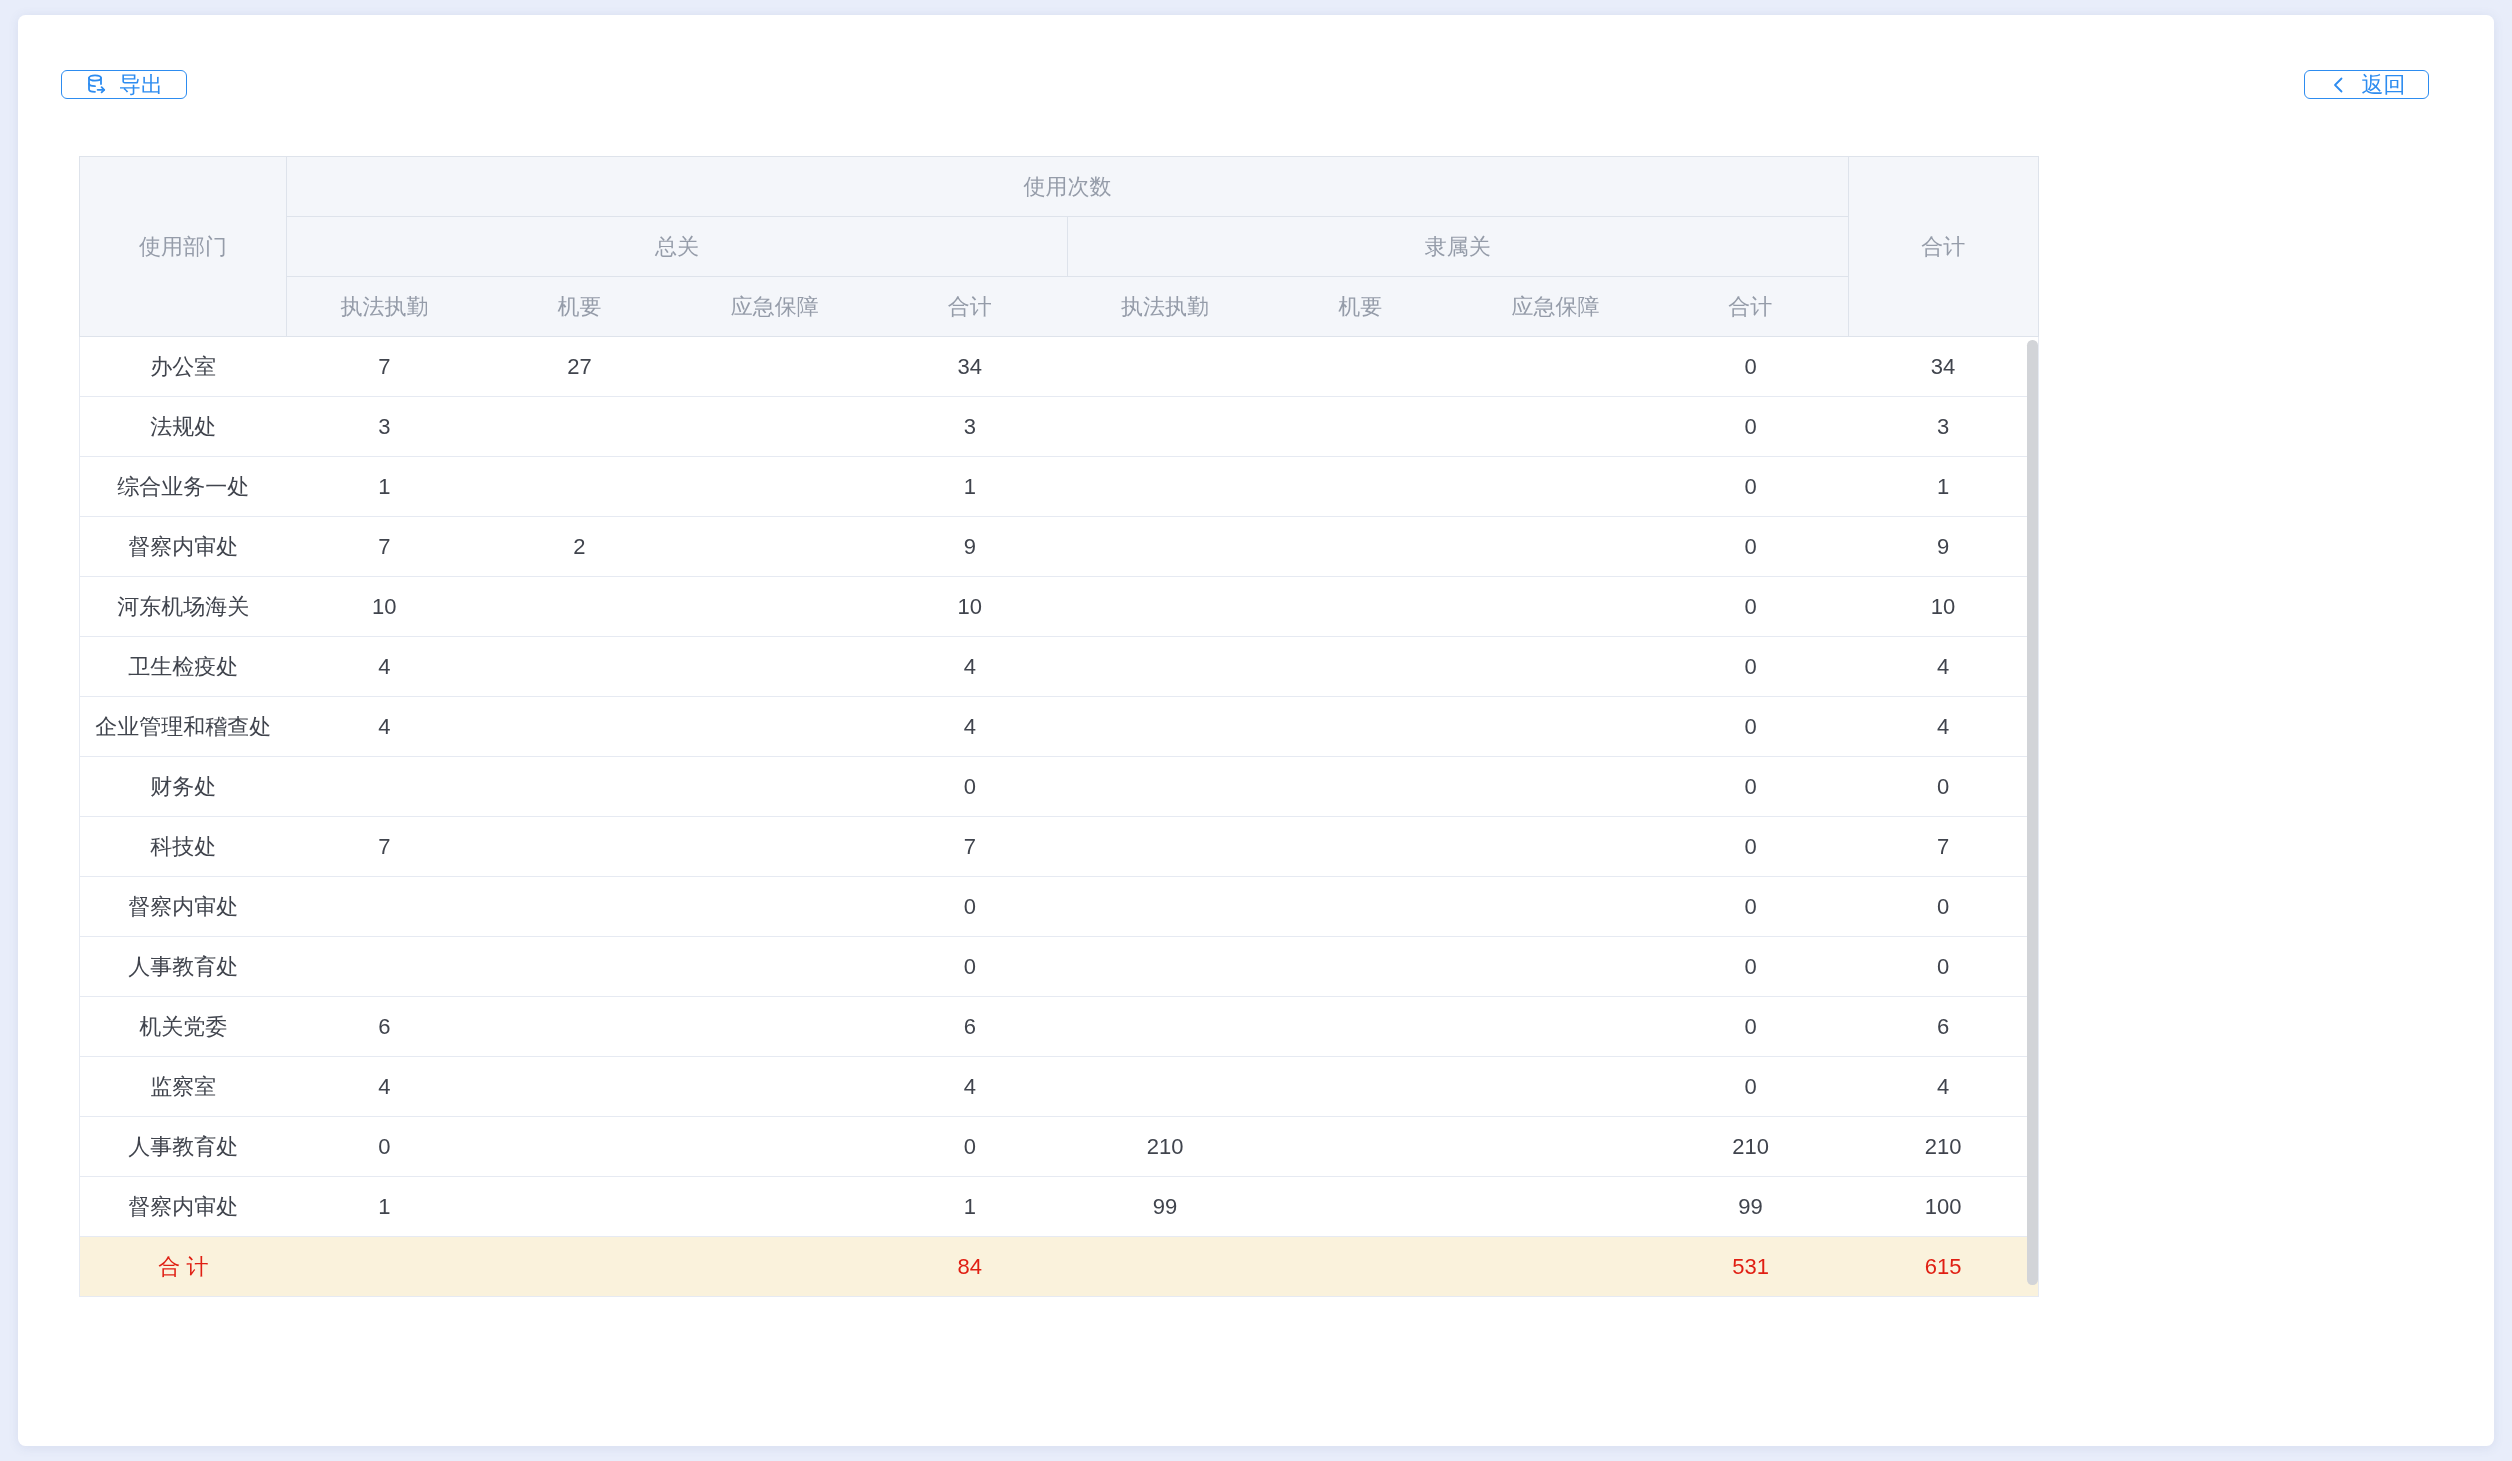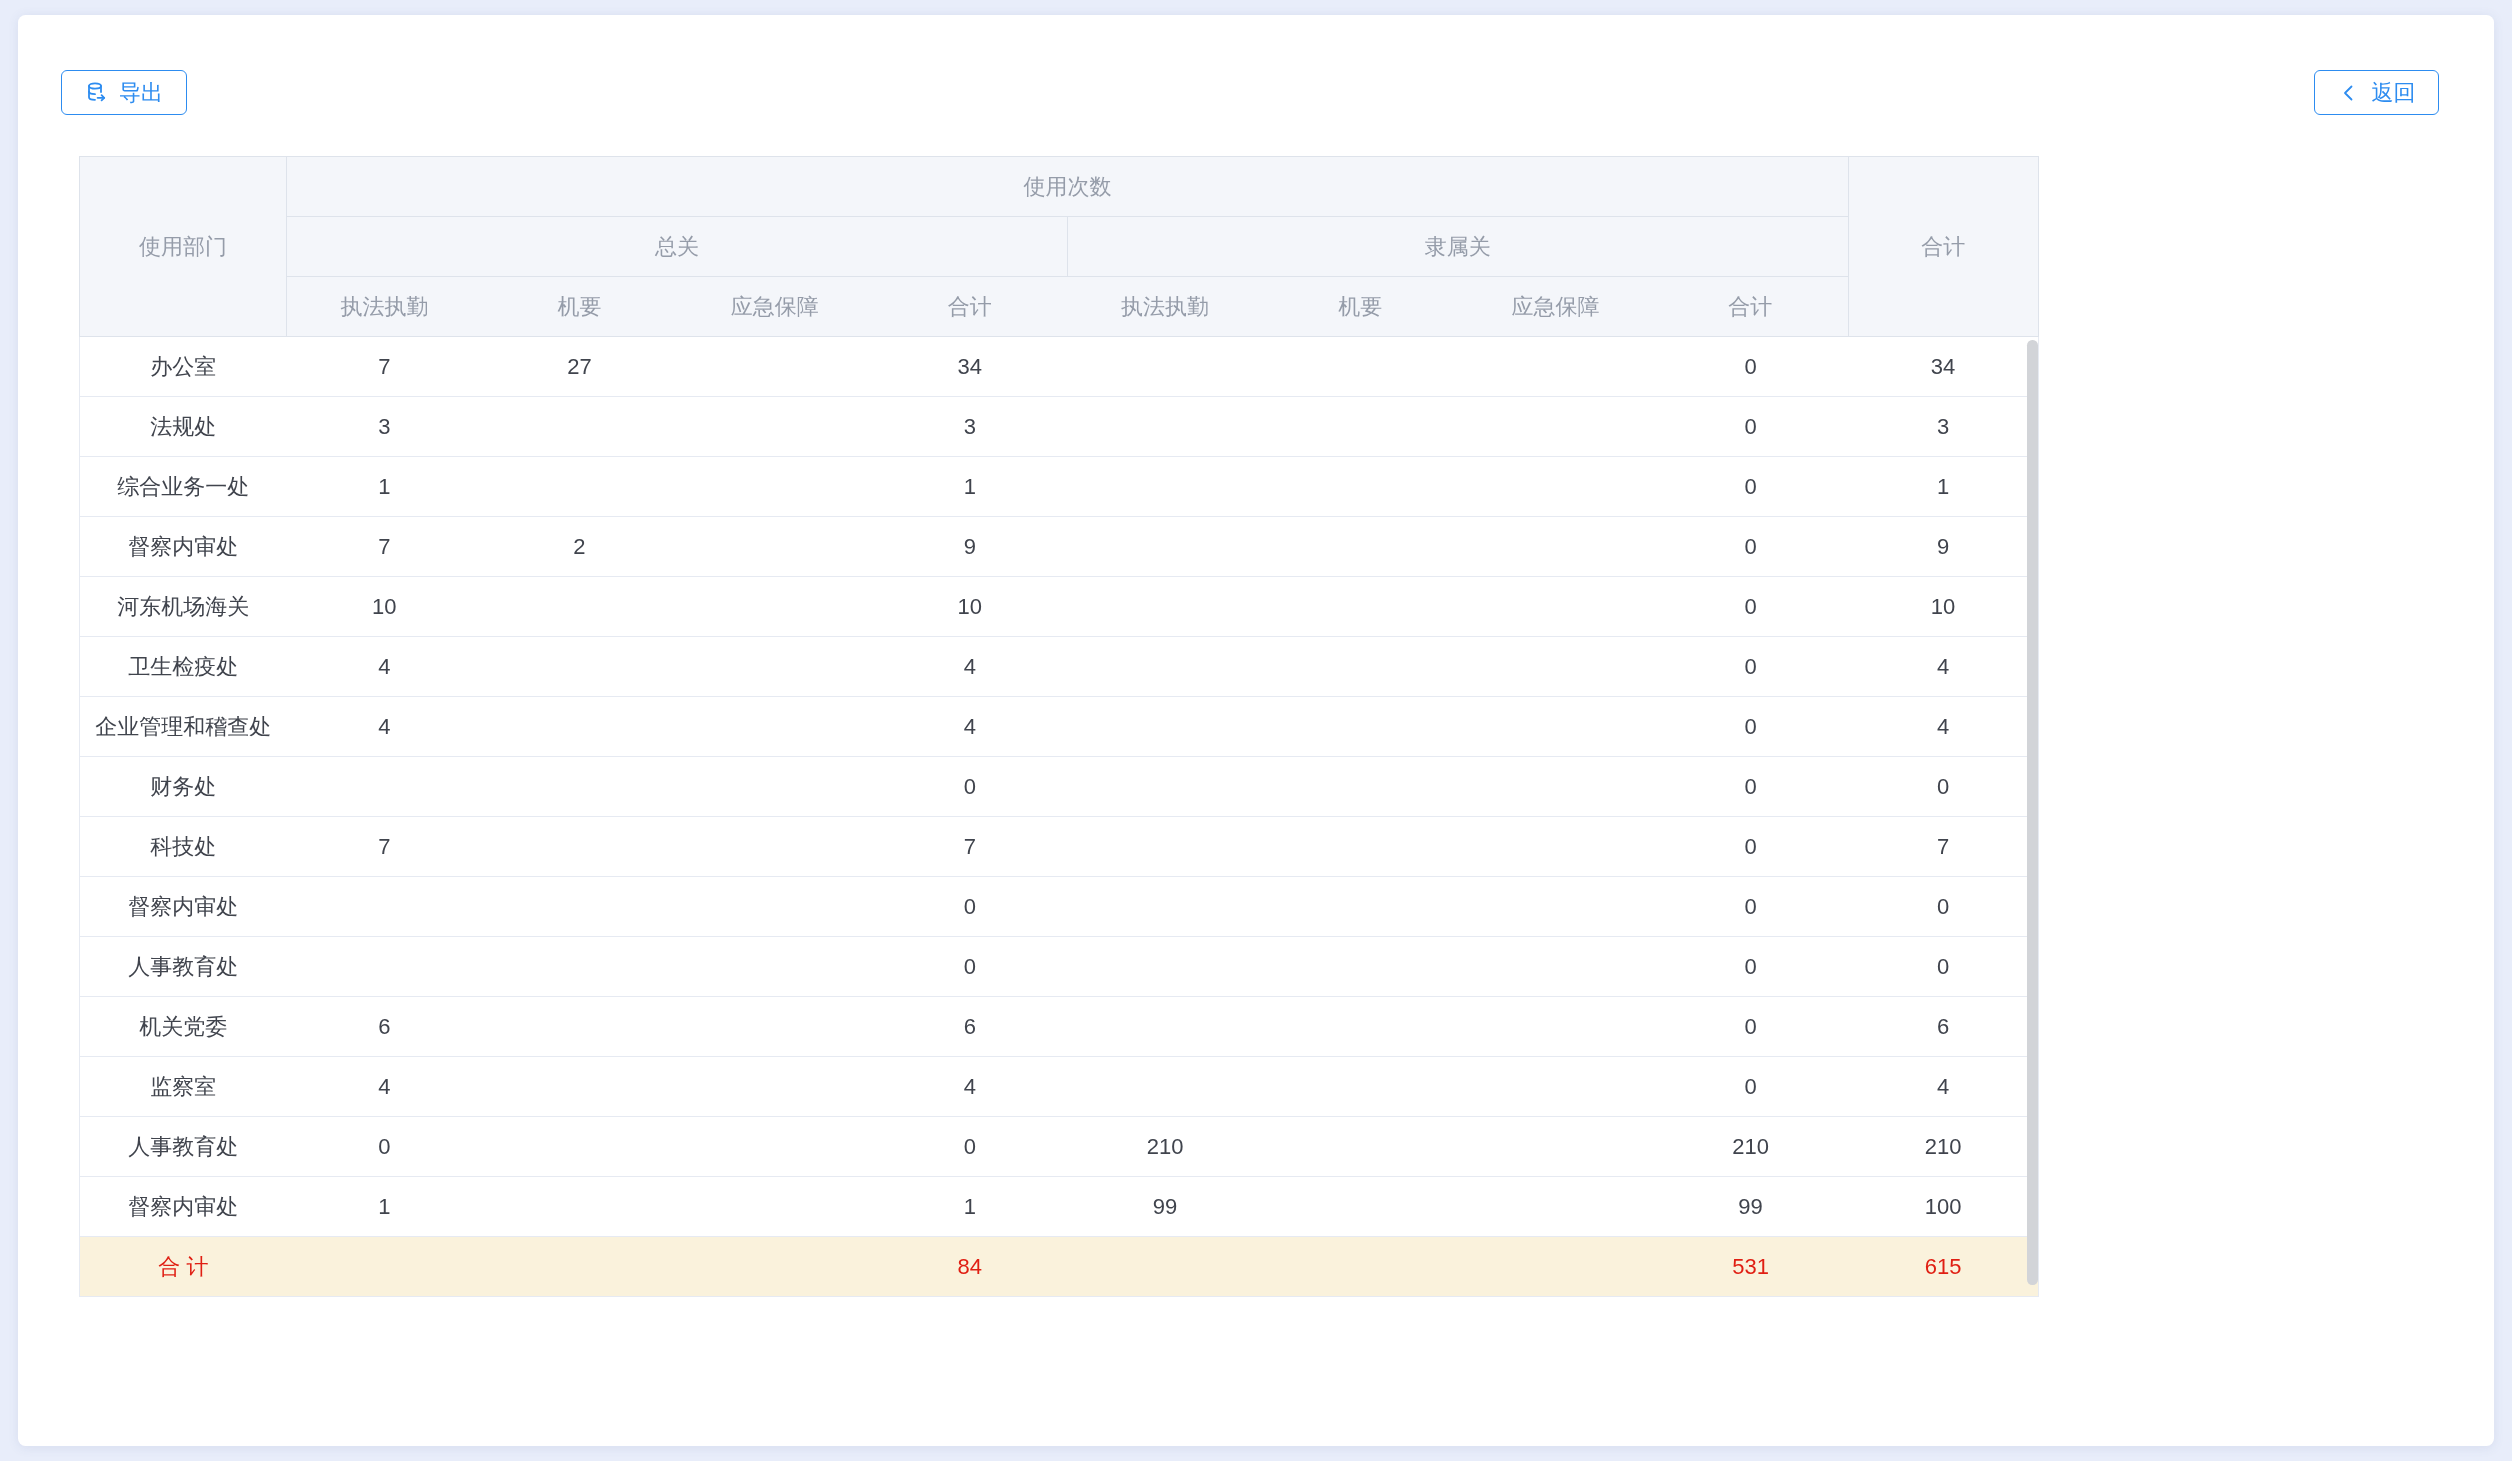--- a/index.html
+++ b/index.html
@@ -27,31 +27,31 @@
     left:18px;top:15px;width:2476px;height:1431px;
     background:var(--card-bg);
     border-radius:7.5px;
     box-shadow:0 1.5px 10.5px rgba(70,90,150,0.10);
   }
   
   .btn{
     position:absolute;top:55px;
     display:inline-flex;align-items:center;justify-content:center;
     gap:10.5px;
-    height:45px;padding:0 22.5px;
+    height:29px;padding:0 22.5px;
     background:#fff;
     border:1.5px solid var(--primary);
     border-radius:6px;
     color:var(--primary);
     font-size:22px;
     font-family:inherit;
     cursor:pointer;
   }
   .btn-export{left:43px}
-  .btn-back{right:55px}
+  .btn-back{right:65px}
   .btn .ico{display:inline-flex;align-items:center}
   .btn .ico svg{width:24px;height:24px;stroke:var(--primary);fill:none;stroke-width:1.8;stroke-linecap:round;stroke-linejoin:round}
   
   .table-wrap{
     position:absolute;left:61px;top:141px;
     width:1960px;
   }
   table{
     width:1960px;
     table-layout:fixed;

